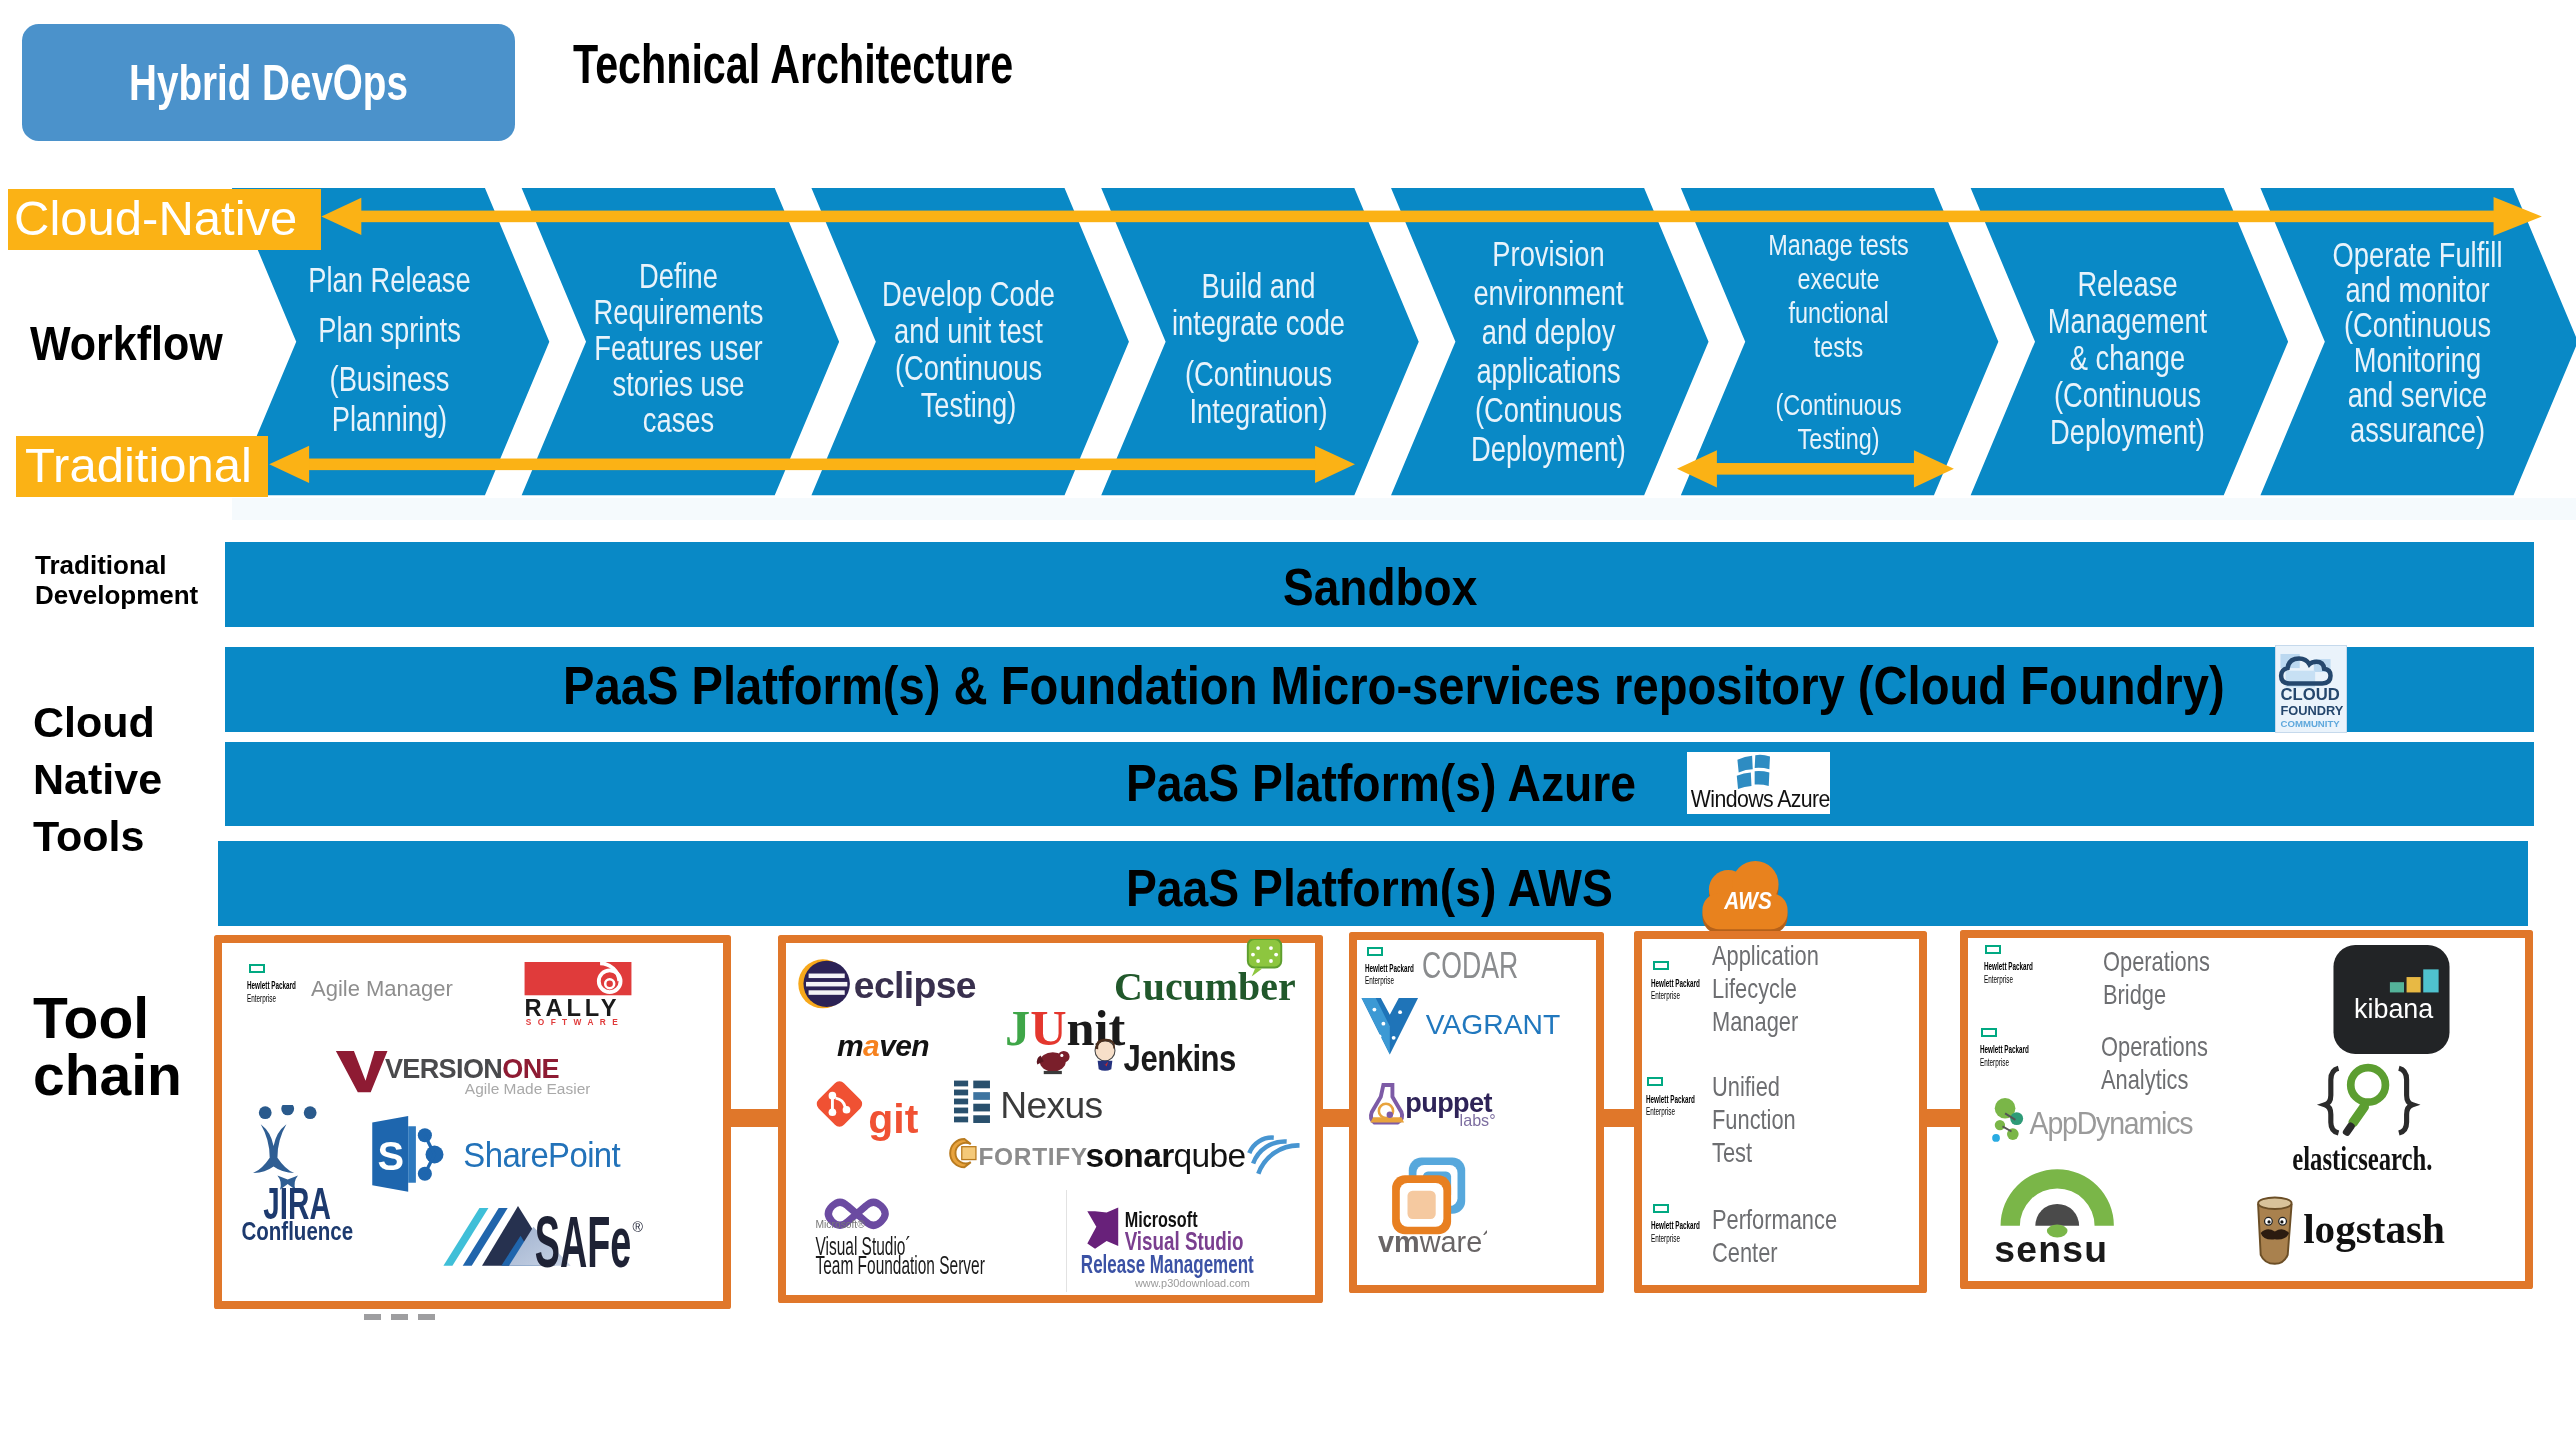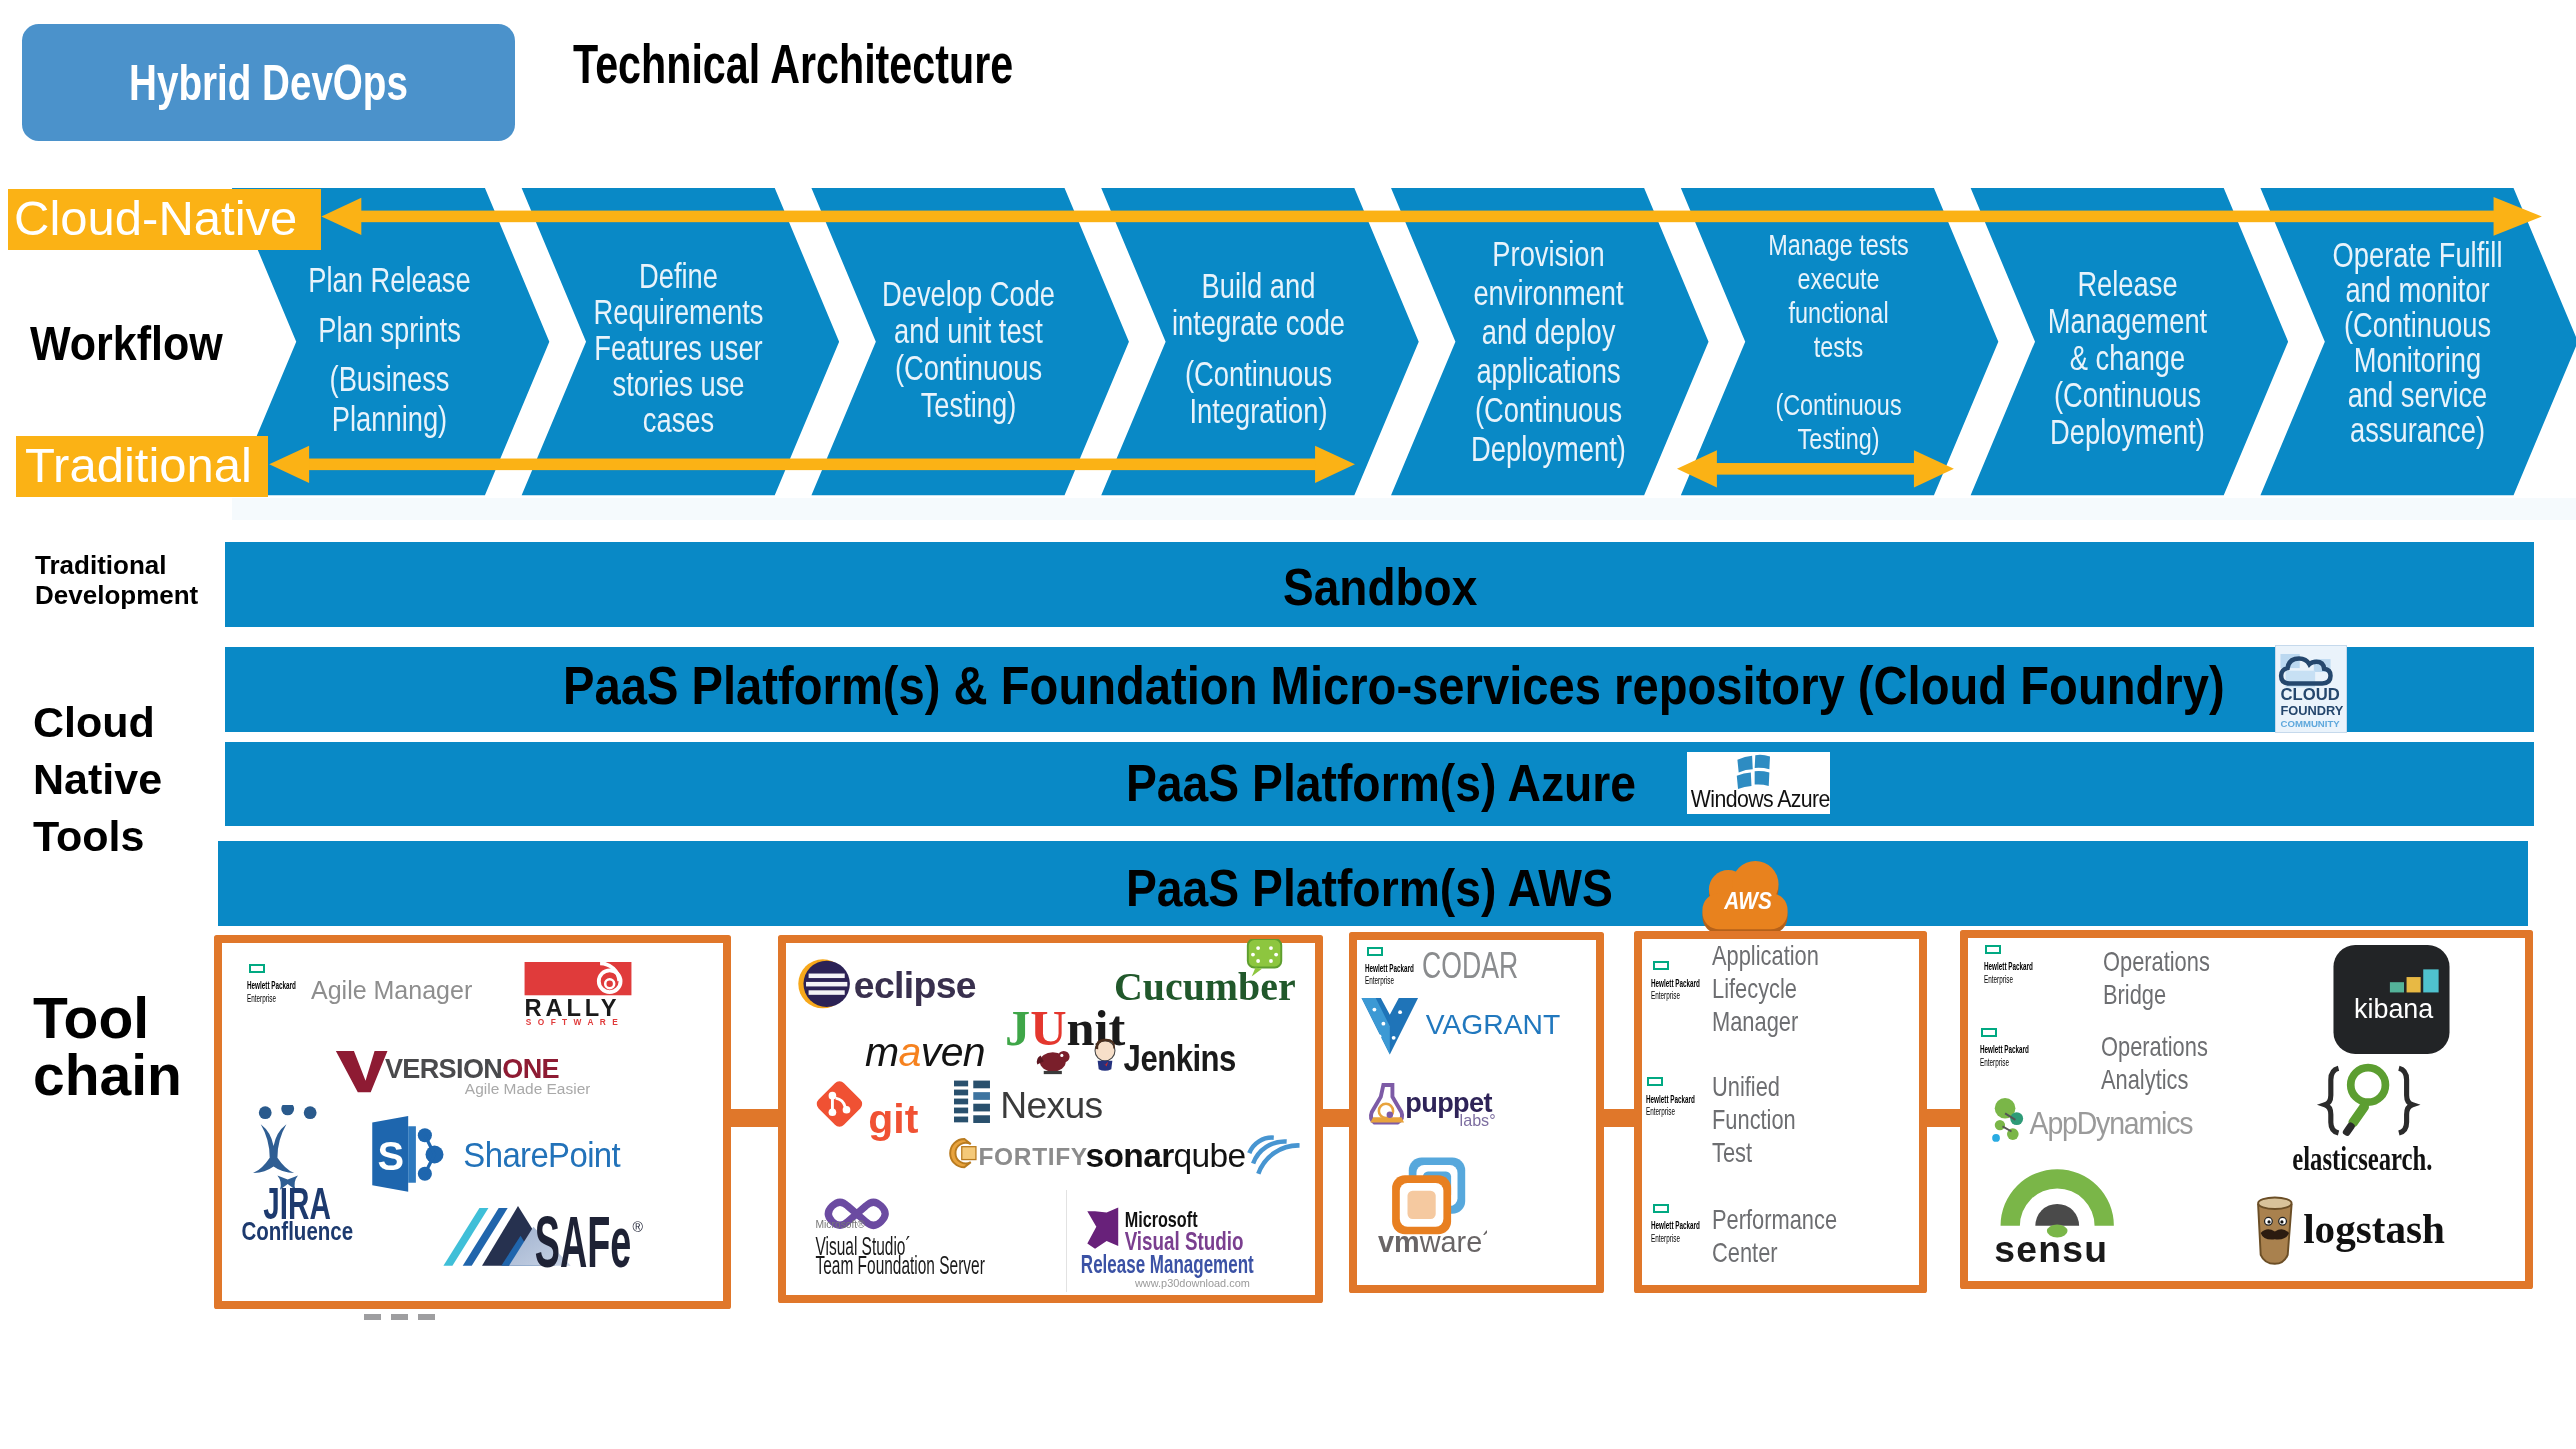--- a/index.html
+++ b/index.html
@@ -99,21 +99,21 @@
 <div class="abs" style="left:1634px;top:931px;width:293px;height:362px;border:8.4px solid #E0772A;background:#fff;box-sizing:border-box;border-radius:2.6px;"></div>
 <div class="abs" style="left:1960px;top:930px;width:573px;height:359px;border:8.4px solid #E0772A;background:#fff;box-sizing:border-box;border-radius:2.6px;"></div>
 <div class="abs" style="left:728px;top:1109px;width:54px;height:18px;background:#E0772A;"></div>
 <div class="abs" style="left:1319px;top:1109px;width:34px;height:18px;background:#E0772A;"></div>
 <div class="abs" style="left:1600px;top:1109px;width:37px;height:18px;background:#E0772A;"></div>
 <div class="abs" style="left:1923px;top:1109px;width:41px;height:18px;background:#E0772A;"></div>
 <div class="abs" style="left:364px;top:1314px;width:77px;height:5.8px;background:repeating-linear-gradient(to right,#9E9EA0 0 16.7px,transparent 16.7px 27px);"></div>
 <div class="abs" style="left:249px;top:964px;width:12.2px;height:4.5px;border:2.9px solid #01A982;background:#fff;"></div>
 <div class="abs" style="left:247px;top:980px;font-weight:bold;font-size:11.3px;line-height:11.6px;color:#000;white-space:nowrap;transform:scaleX(0.56);transform-origin:left top;">Hewlett Packard</div>
 <div class="abs" style="left:247px;top:992px;font-size:10.6px;color:#000;white-space:nowrap;transform:scaleX(0.60);transform-origin:left top;">Enterprise</div>
-<div class="abs" style="left:311px;top:976px;font-size:25px;color:#8E8E8E;">Agile Manager</div>
+<div class="abs" style="left:311px;top:976px;font-size:22px;color:#8E8E8E;">Agile Manager</div>
 <svg class="abs" style="left:524px;top:962px;" width="108" height="64" viewBox="0 0 167 100">
 <rect x="0" y="0" width="167" height="52" fill="#E03B3B"></rect>
 <path d="M118 2 a30 30 0 0 1 30 28" fill="none" stroke="#fff" stroke-width="6"></path>
 <circle cx="133" cy="30" r="17" fill="none" stroke="#fff" stroke-width="6"></circle>
 <circle cx="133" cy="34" r="7" fill="#E03B3B" stroke="#fff" stroke-width="4"></circle>
 <text x="0" y="84" font-family="Liberation Sans,sans-serif" font-weight="bold" font-size="37" letter-spacing="6" fill="#1A1A1A">RALLY</text>
 <text x="2" y="99" font-family="Liberation Sans,sans-serif" font-weight="bold" font-size="13" letter-spacing="10" fill="#E03B3B">SOFTWARE</text>
 </svg>
 <svg class="abs" style="left:332px;top:1047px;" width="258" height="52" viewBox="0 0 400 80">
 <path d="M6 6 L34 6 L52 52 L66 6 L86 6 L60 70 L40 70 Z" fill="#8E1B33"></path>
@@ -178,21 +178,21 @@
 <g fill="#fff">
       <circle cx="224" cy="14" r="3"></circle>
       <circle cx="244" cy="14" r="3"></circle>
       <circle cx="216" cy="24" r="3"></circle>
       <circle cx="252" cy="24" r="3"></circle>
       <circle cx="224" cy="34" r="3"></circle>
       <circle cx="244" cy="34" r="3"></circle>
     </g>
 <text x="0" y="94" font-family="Liberation Serif,serif" font-weight="bold" font-size="62" fill="#21582B">Cucumber</text>
 </svg>
-<div class="abs" style="left:865px;top:1029px;font-weight:normal;font-style:italic;font-size:41px;color:#131313;letter-spacing:-0.6px;">m<span style="color:#F6821F">a</span>ven</div>
+<div class="abs" style="left:837px;top:1029px;font-weight:bold;font-style:italic;font-size:30px;color:#131313;letter-spacing:-0.6px;">m<span style="color:#F6821F">a</span>ven</div>
 <svg class="abs" style="left:1005px;top:1005px;" width="155" height="84" viewBox="0 0 240 130">
 <text x="0" y="62" font-family="Liberation Serif,serif" font-weight="bold" font-size="78"><tspan fill="#3FA648">J</tspan><tspan fill="#E4372E">U</tspan><tspan fill="#1A1A1A">nit</tspan></text>
 <g transform="translate(48,62)">
 <ellipse cx="26" cy="26" rx="20" ry="15" fill="#7A1F2B"></ellipse>
 <circle cx="43" cy="18" r="9" fill="#7A1F2B"></circle>
 <circle cx="40" cy="16" r="2.4" fill="#fff"></circle>
 <path d="M7 16 q-8 5 -5 14 l10 -5 z" fill="#5C1620"></path>
 <rect x="12" y="40" width="28" height="5" fill="#3A3A3A"></rect>
 </g>
   </svg>

